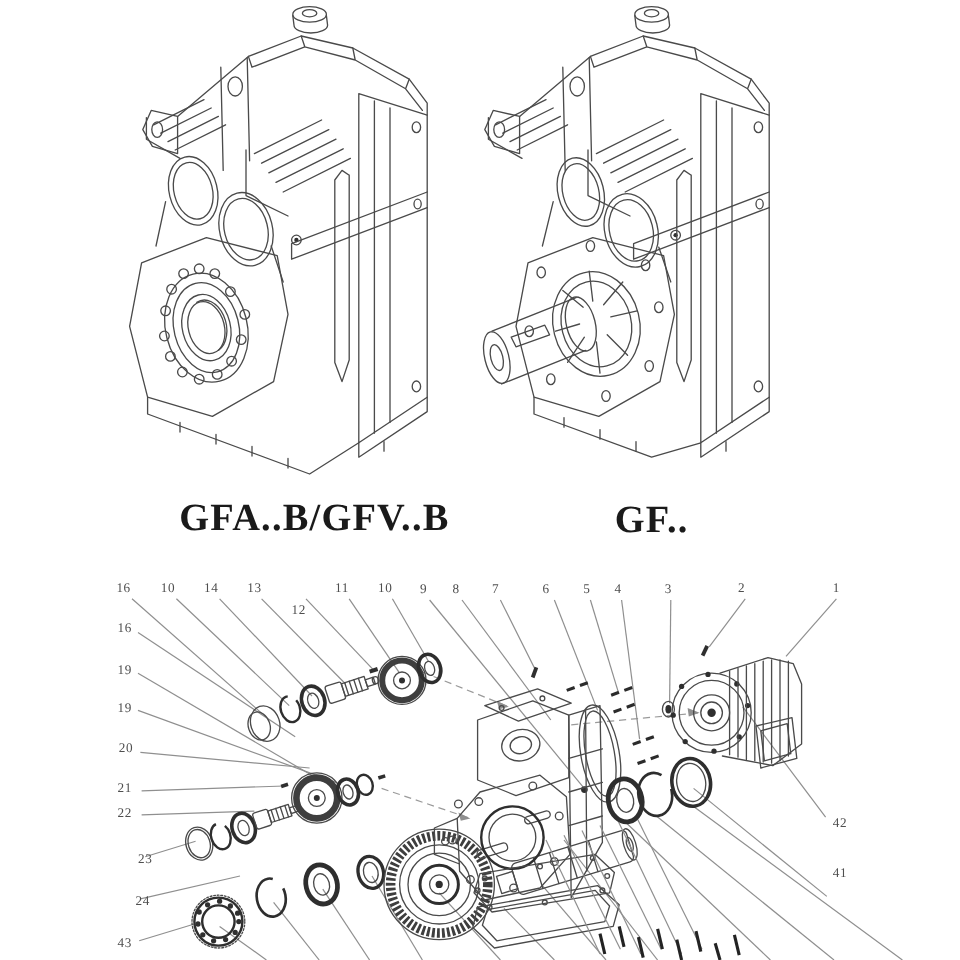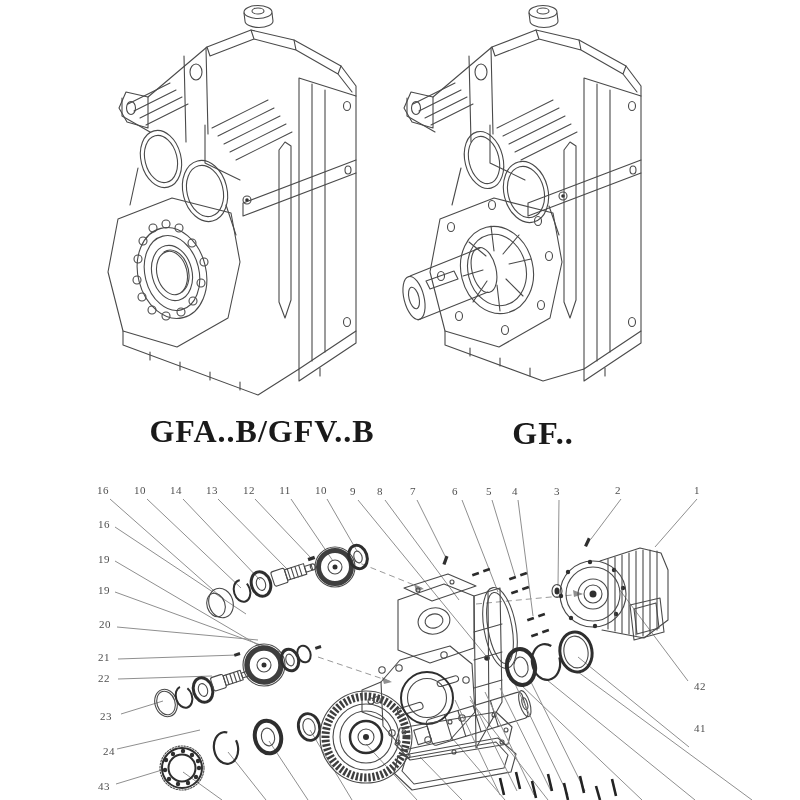--- a/index.html
+++ b/index.html
@@ -414,37 +414,37 @@
   </g>
 </svg>
 
 <div class="model-label" style="left:262px;top:431px">GFA..B/GFV..B</div>
 <div class="model-label" style="left:543px;top:433px">GF..</div>
 
 <span class="callout" style="left:103px;top:490px">16</span>
 <span class="callout" style="left:140px;top:490px">10</span>
 <span class="callout" style="left:176px;top:490px">14</span>
 <span class="callout" style="left:212px;top:490px">13</span>
-<span class="callout" style="left:249px;top:490px">12</span>
+<span class="callout" style="left:249px;top:509px">12</span>
 <span class="callout" style="left:285px;top:490px">11</span>
 <span class="callout" style="left:321px;top:490px">10</span>
 <span class="callout" style="left:353px;top:491px">9</span>
 <span class="callout" style="left:380px;top:491px">8</span>
 <span class="callout" style="left:413px;top:491px">7</span>
 <span class="callout" style="left:455px;top:491px">6</span>
 <span class="callout" style="left:489px;top:491px">5</span>
 <span class="callout" style="left:515px;top:491px">4</span>
 <span class="callout" style="left:557px;top:491px">3</span>
 <span class="callout" style="left:618px;top:490px">2</span>
 <span class="callout" style="left:697px;top:490px">1</span>
 <span class="callout" style="left:104px;top:524px">16</span>
 <span class="callout" style="left:104px;top:559px">19</span>
 <span class="callout" style="left:104px;top:590px">19</span>
 <span class="callout" style="left:105px;top:624px">20</span>
 <span class="callout" style="left:104px;top:657px">21</span>
 <span class="callout" style="left:104px;top:678px">22</span>
-<span class="callout" style="left:106px;top:716px">23</span>
-<span class="callout" style="left:109px;top:751px">24</span>
+<span class="callout" style="left:121px;top:716px">23</span>
+<span class="callout" style="left:119px;top:751px">24</span>
 <span class="callout" style="left:104px;top:786px">43</span>
 <span class="callout" style="left:700px;top:686px">42</span>
 <span class="callout" style="left:700px;top:728px">41</span>
 
 </div>
 
 </body></html>

